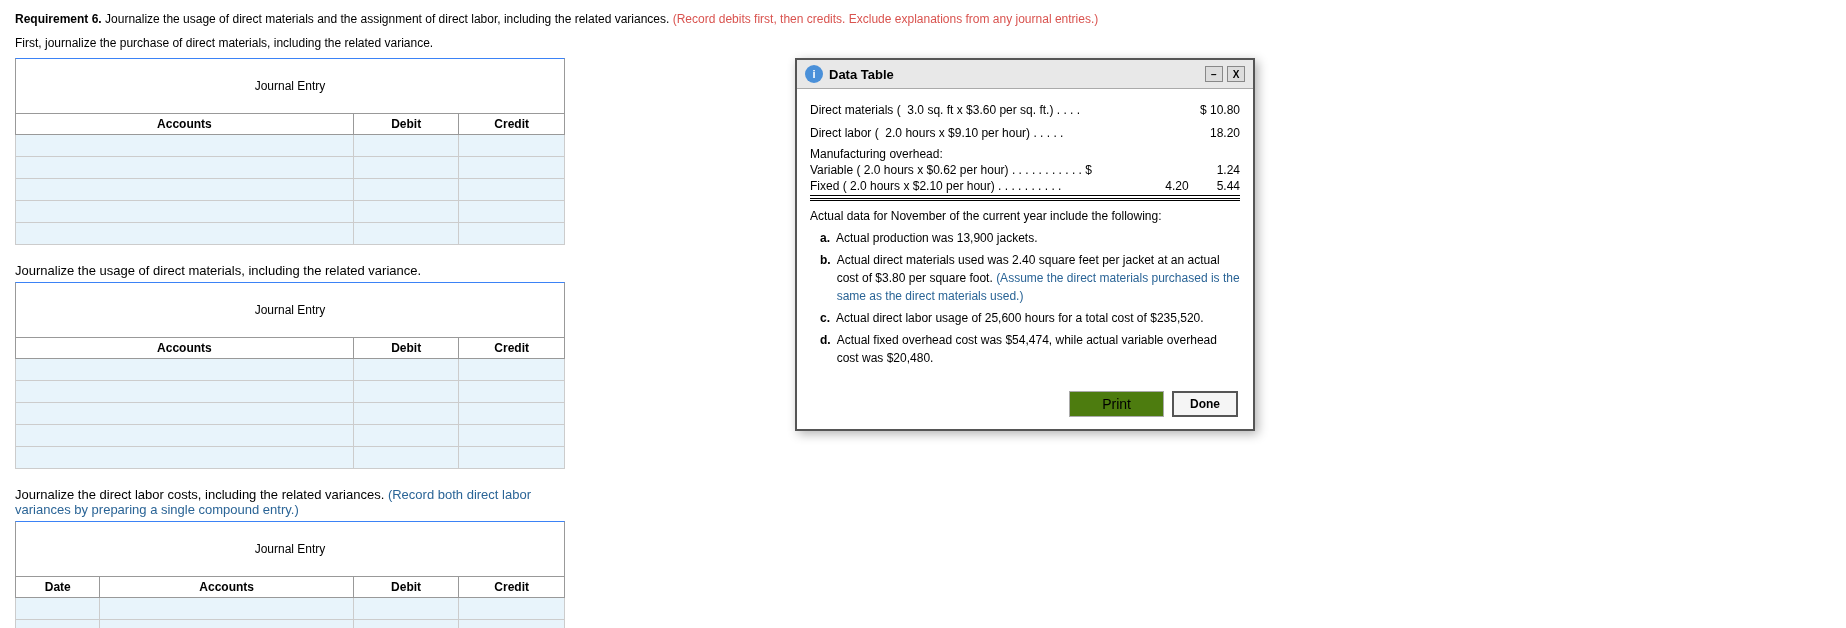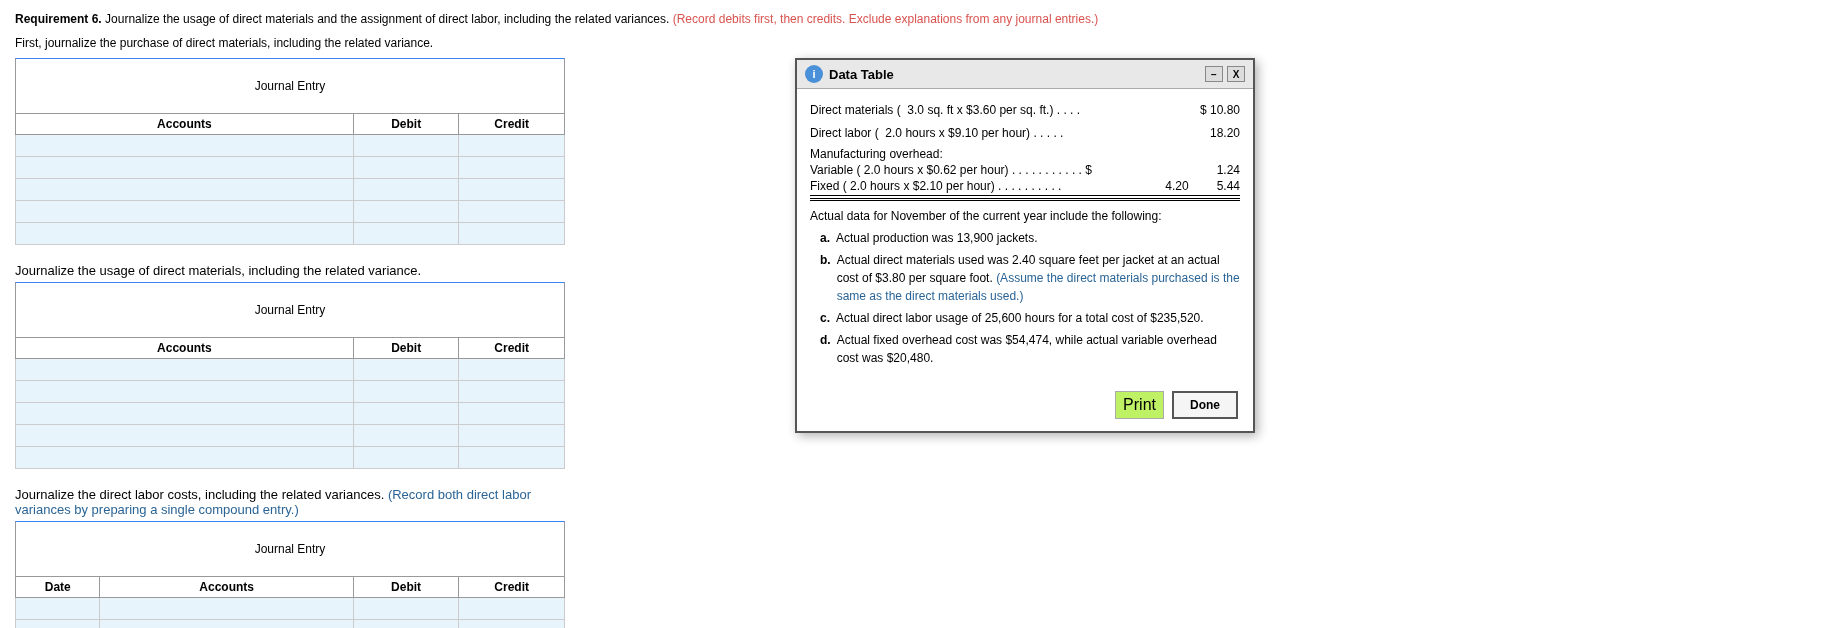--- a/index.html
+++ b/index.html
@@ -201,25 +201,25 @@
       flex: 1;
     }
     .colored-text { color: #2a6496; }
     .popup-footer {
       display: flex;
       justify-content: flex-end;
       gap: 8px;
       padding: 8px 15px 12px;
     }
     .footer-btn {
-      padding: 4px 7px;
+      padding: 4px 32px;
       border: 1px solid #aaa;
-      background: #bef264;
+      background: #4d7c0f;
       cursor: pointer;
-      font-size: 16px;
+      font-size: 14px;
     }
     .footer-btn-done {
       padding: 4px 16px;
       border: 2px solid #555;
       background: #f5f5f5;
       cursor: pointer;
       font-size: 12px;
       font-weight: bold;
     }
   </style>

